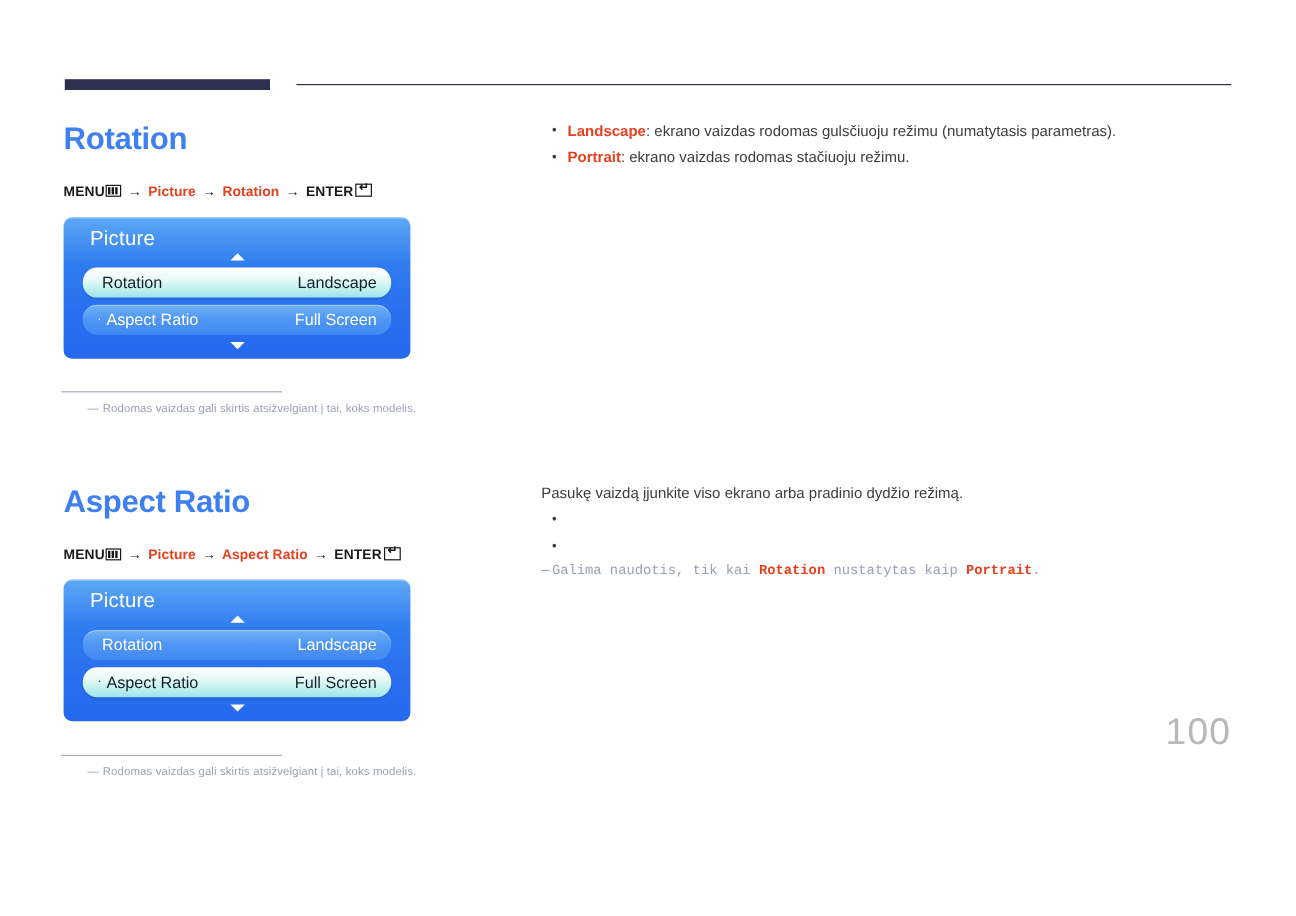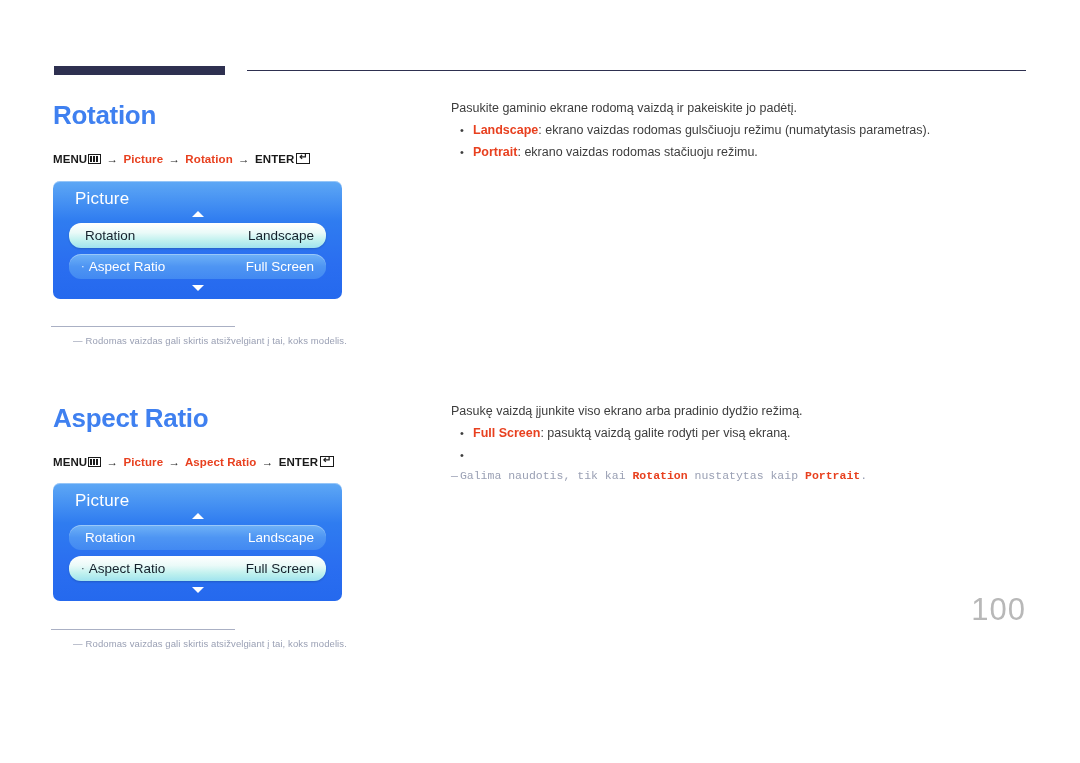--- a/index.html
+++ b/index.html
@@ -272,21 +272,20 @@
 
     <div class="osd-arrow-down"></div>
   </div>
 
   <div class="fn-rule" style="top:326px"></div>
   <div class="fn-text" style="top:335px">
     <span class="fn-dash">―</span><span>Rodomas vaizdas gali skirtis atsižvelgiant į tai, koks modelis.</span>
   </div>
 
   <div class="body-col" style="top:101px">
-    <div class="body-lead">Pasukite gaminio ekrane rodomą vaizdą ir pakeiskite jo padėtį.</div>
     <div class="bullet-row">
       <span class="bullet-dot">•</span>
       <span class="bullet-txt"><span class="b-term">Landscape</span><span>: ekrano vaizdas rodomas gulsčiuoju režimu (numatytasis parametras).</span></span>
     </div>
     <div class="bullet-row">
       <span class="bullet-dot">•</span>
       <span class="bullet-txt"><span class="b-term">Portrait</span><span>: ekrano vaizdas rodomas stačiuoju režimu.</span></span>
     </div>
   </div>
 
@@ -327,21 +326,20 @@
 
   <div class="fn-rule" style="top:629px"></div>
   <div class="fn-text" style="top:638px">
     <span class="fn-dash">―</span><span>Rodomas vaizdas gali skirtis atsižvelgiant į tai, koks modelis.</span>
   </div>
 
   <div class="body-col" style="top:404px">
     <div class="body-lead">Pasukę vaizdą įjunkite viso ekrano arba pradinio dydžio režimą.</div>
     <div class="bullet-row">
       <span class="bullet-dot">•</span>
-      <span class="bullet-txt"><span class="b-term">Full Screen</span><span>: pasuktą vaizdą galite rodyti per visą ekraną.</span></span>
     </div>
     <div class="bullet-row">
       <span class="bullet-dot">•</span>
     </div>
     <div class="note-row">
       <span class="ndash">―</span><span>Galima naudotis, tik kai </span><span class="n-term">Rotation</span><span> nustatytas kaip </span><span class="n-term">Portrait</span><span>.</span>
     </div>
   </div>
 
   <div class="pageno">100</div>

